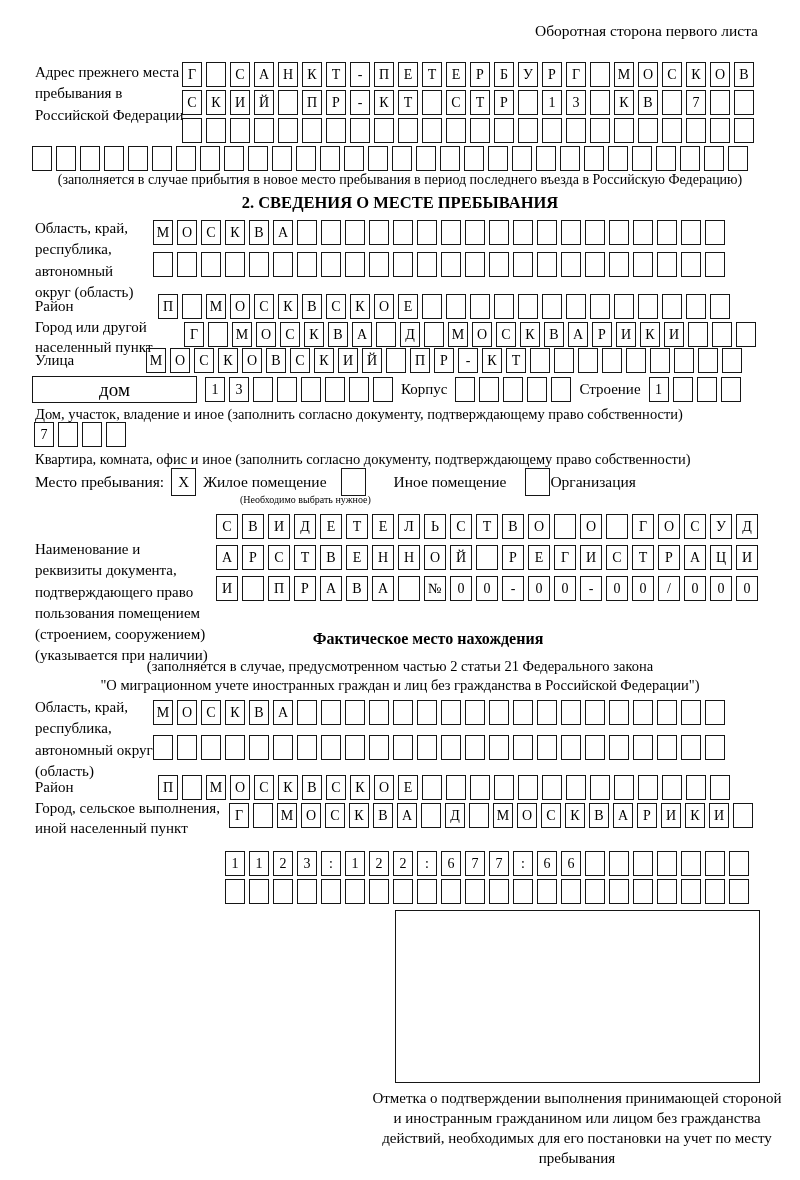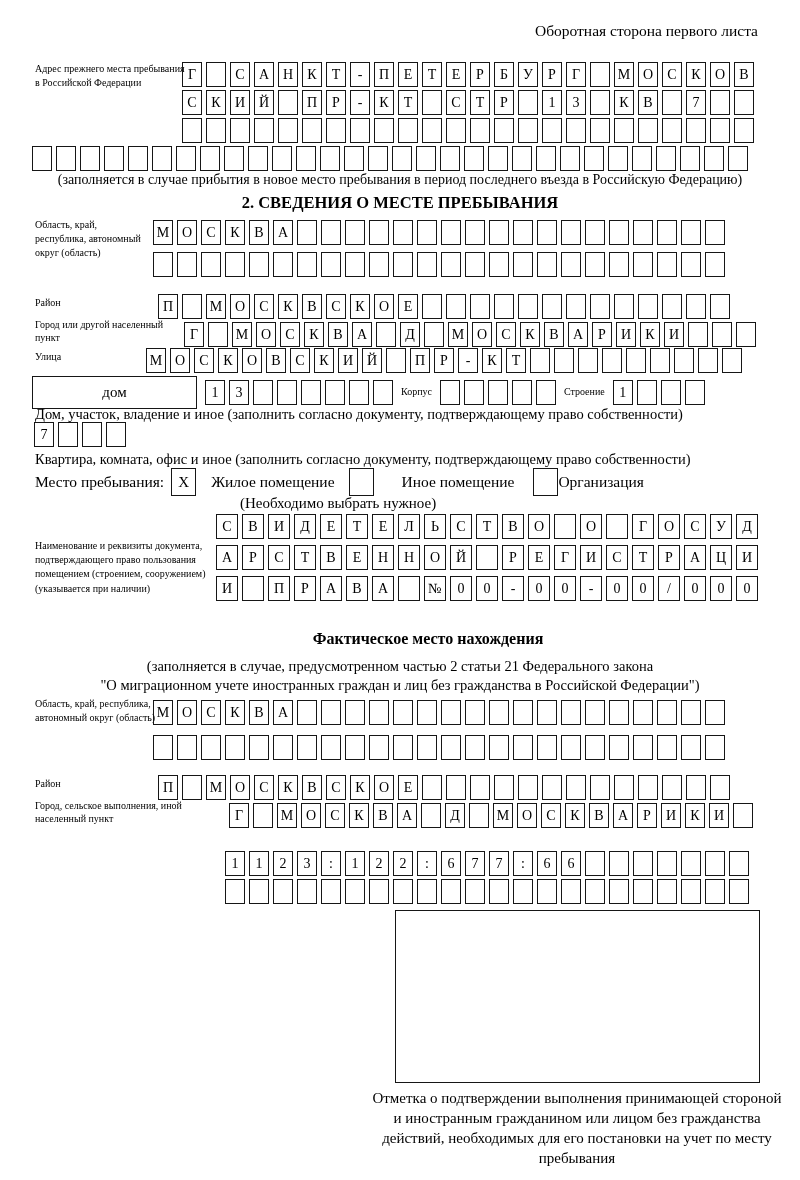--- a/index.html
+++ b/index.html
@@ -1,31 +1,31 @@
 <!DOCTYPE html>
 <html><head>
 <meta charset="utf-8">
 <style>
   * { margin:0; padding:0; box-sizing:border-box; }
   body { background:#ffffff; color:#000; font-family:"Liberation Serif", serif; }
   .page { position:relative; width:800px; height:1180px; background:#fff; overflow:hidden; }
   .abs { position:absolute; }
-  .lbl { font-size:10px; line-height:1.42; color:#000; }
+  .lbl { font-size:15px; line-height:1.42; color:#000; }
   .cells { position:absolute; display:flex; gap:4px; }
   .cell {
     width:20px; height:25px; flex:0 0 auto;
     border:1.6px solid #161616;
     display:flex; align-items:center; justify-content:center;
     font-size:14px; font-family:"Liberation Serif", serif;
   }
   .wide .cell { width:22px; }
   .inputbox {
-    border:1.6px solid #161616; height:33px;
+    border:1.6px solid #161616; height:27px;
     display:flex; align-items:center; justify-content:center;
-    font-size:15px;
+    font-size:19px;
   }
   .title { font-weight:bold; font-size:16.5px; text-align:center; width:100%; }
   .note { font-size:14px; text-align:center; width:100%; }
   .checkbox {
     width:25px; height:28px; border:1.6px solid #161616; flex:0 0 auto;
     display:flex; align-items:center; justify-content:center; font-size:15px;
   }
   .stayrow { display:flex; align-items:center; font-size:15.5px; }
   .bigbox { border:1.8px solid #161616; background:#fff; }
   .caption { font-size:15px; line-height:1.33; text-align:center; }
@@ -327,27 +327,27 @@
         <div class="cell"></div>
         <div class="cell"></div>
         <div class="cell"></div>
       </div>
   </div>
   <div class="abs lbl" style="left:35px; top:449px; font-size:14.5px;">Квартира, комната, офис и иное (заполнить согласно документу, подтверждающему право собственности)</div>
 
   <div class="abs stayrow" style="left:35px; top:468px;">
     <span>Место пребывания:</span>
     <span class="checkbox" style="margin-left:7px;">X</span>
-    <span style="margin-left:15px;">Жилое помещение</span>
+    <span style="margin-left:7px;">Жилое помещение</span>
     <span class="checkbox" style="margin-left:14px;"></span>
     <span style="margin-left:28px;">Иное помещение</span>
     <span class="checkbox" style="margin-left:19px;"></span>
     <span style="">Организация</span>
   </div>
-  <div class="abs lbl" style="left:240px; top:493px; font-size:15px;font-family:Liberation Serif, serif;">(Необходимо выбрать нужное)</div>
+  <div class="abs lbl" style="left:240px; top:493px; font-size:10px;font-family:Liberation Serif, serif;">(Необходимо выбрать нужное)</div>
 
   <div class="abs lbl" style="left:35px; top:539px; width:175px;">Наименование и реквизиты документа, подтверждающего право пользования помещением (строением, сооружением) (указывается при наличии)</div>
   <div class="cells wide" style="left:216px; top:514px;">
       <div class="cell">С</div>
       <div class="cell">В</div>
       <div class="cell">И</div>
       <div class="cell">Д</div>
       <div class="cell">Е</div>
       <div class="cell">Т</div>
       <div class="cell">Е</div>

